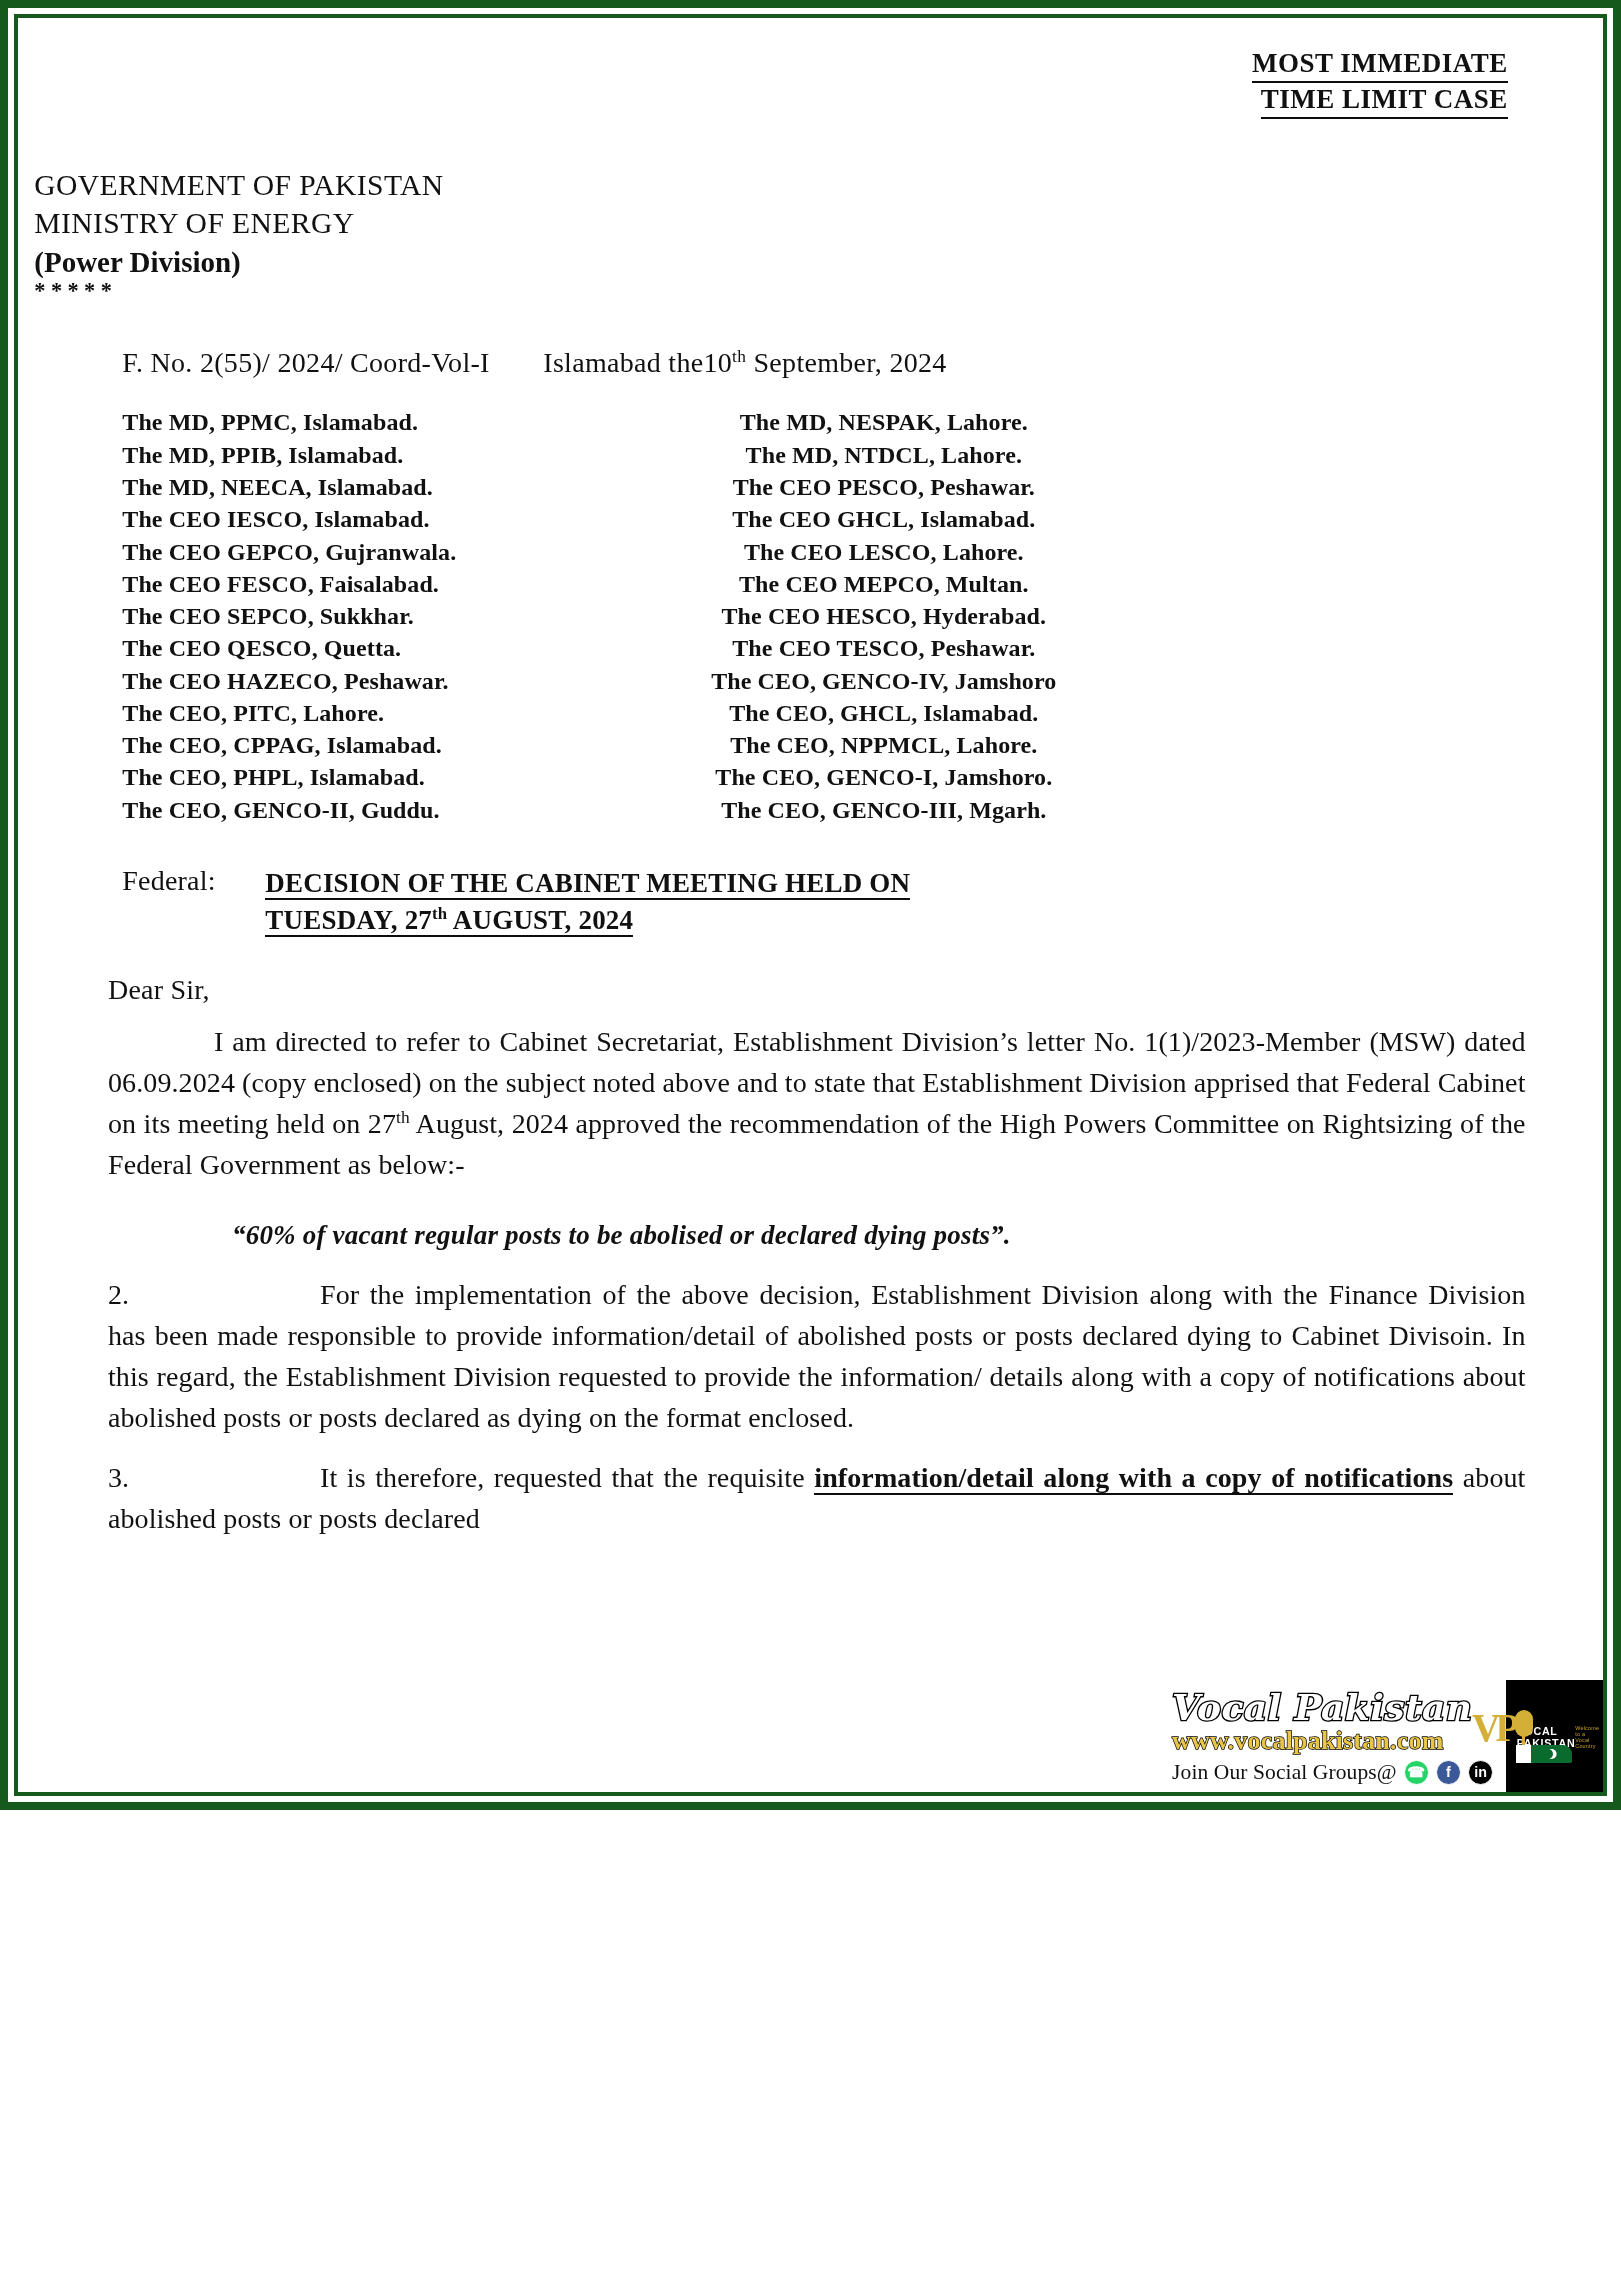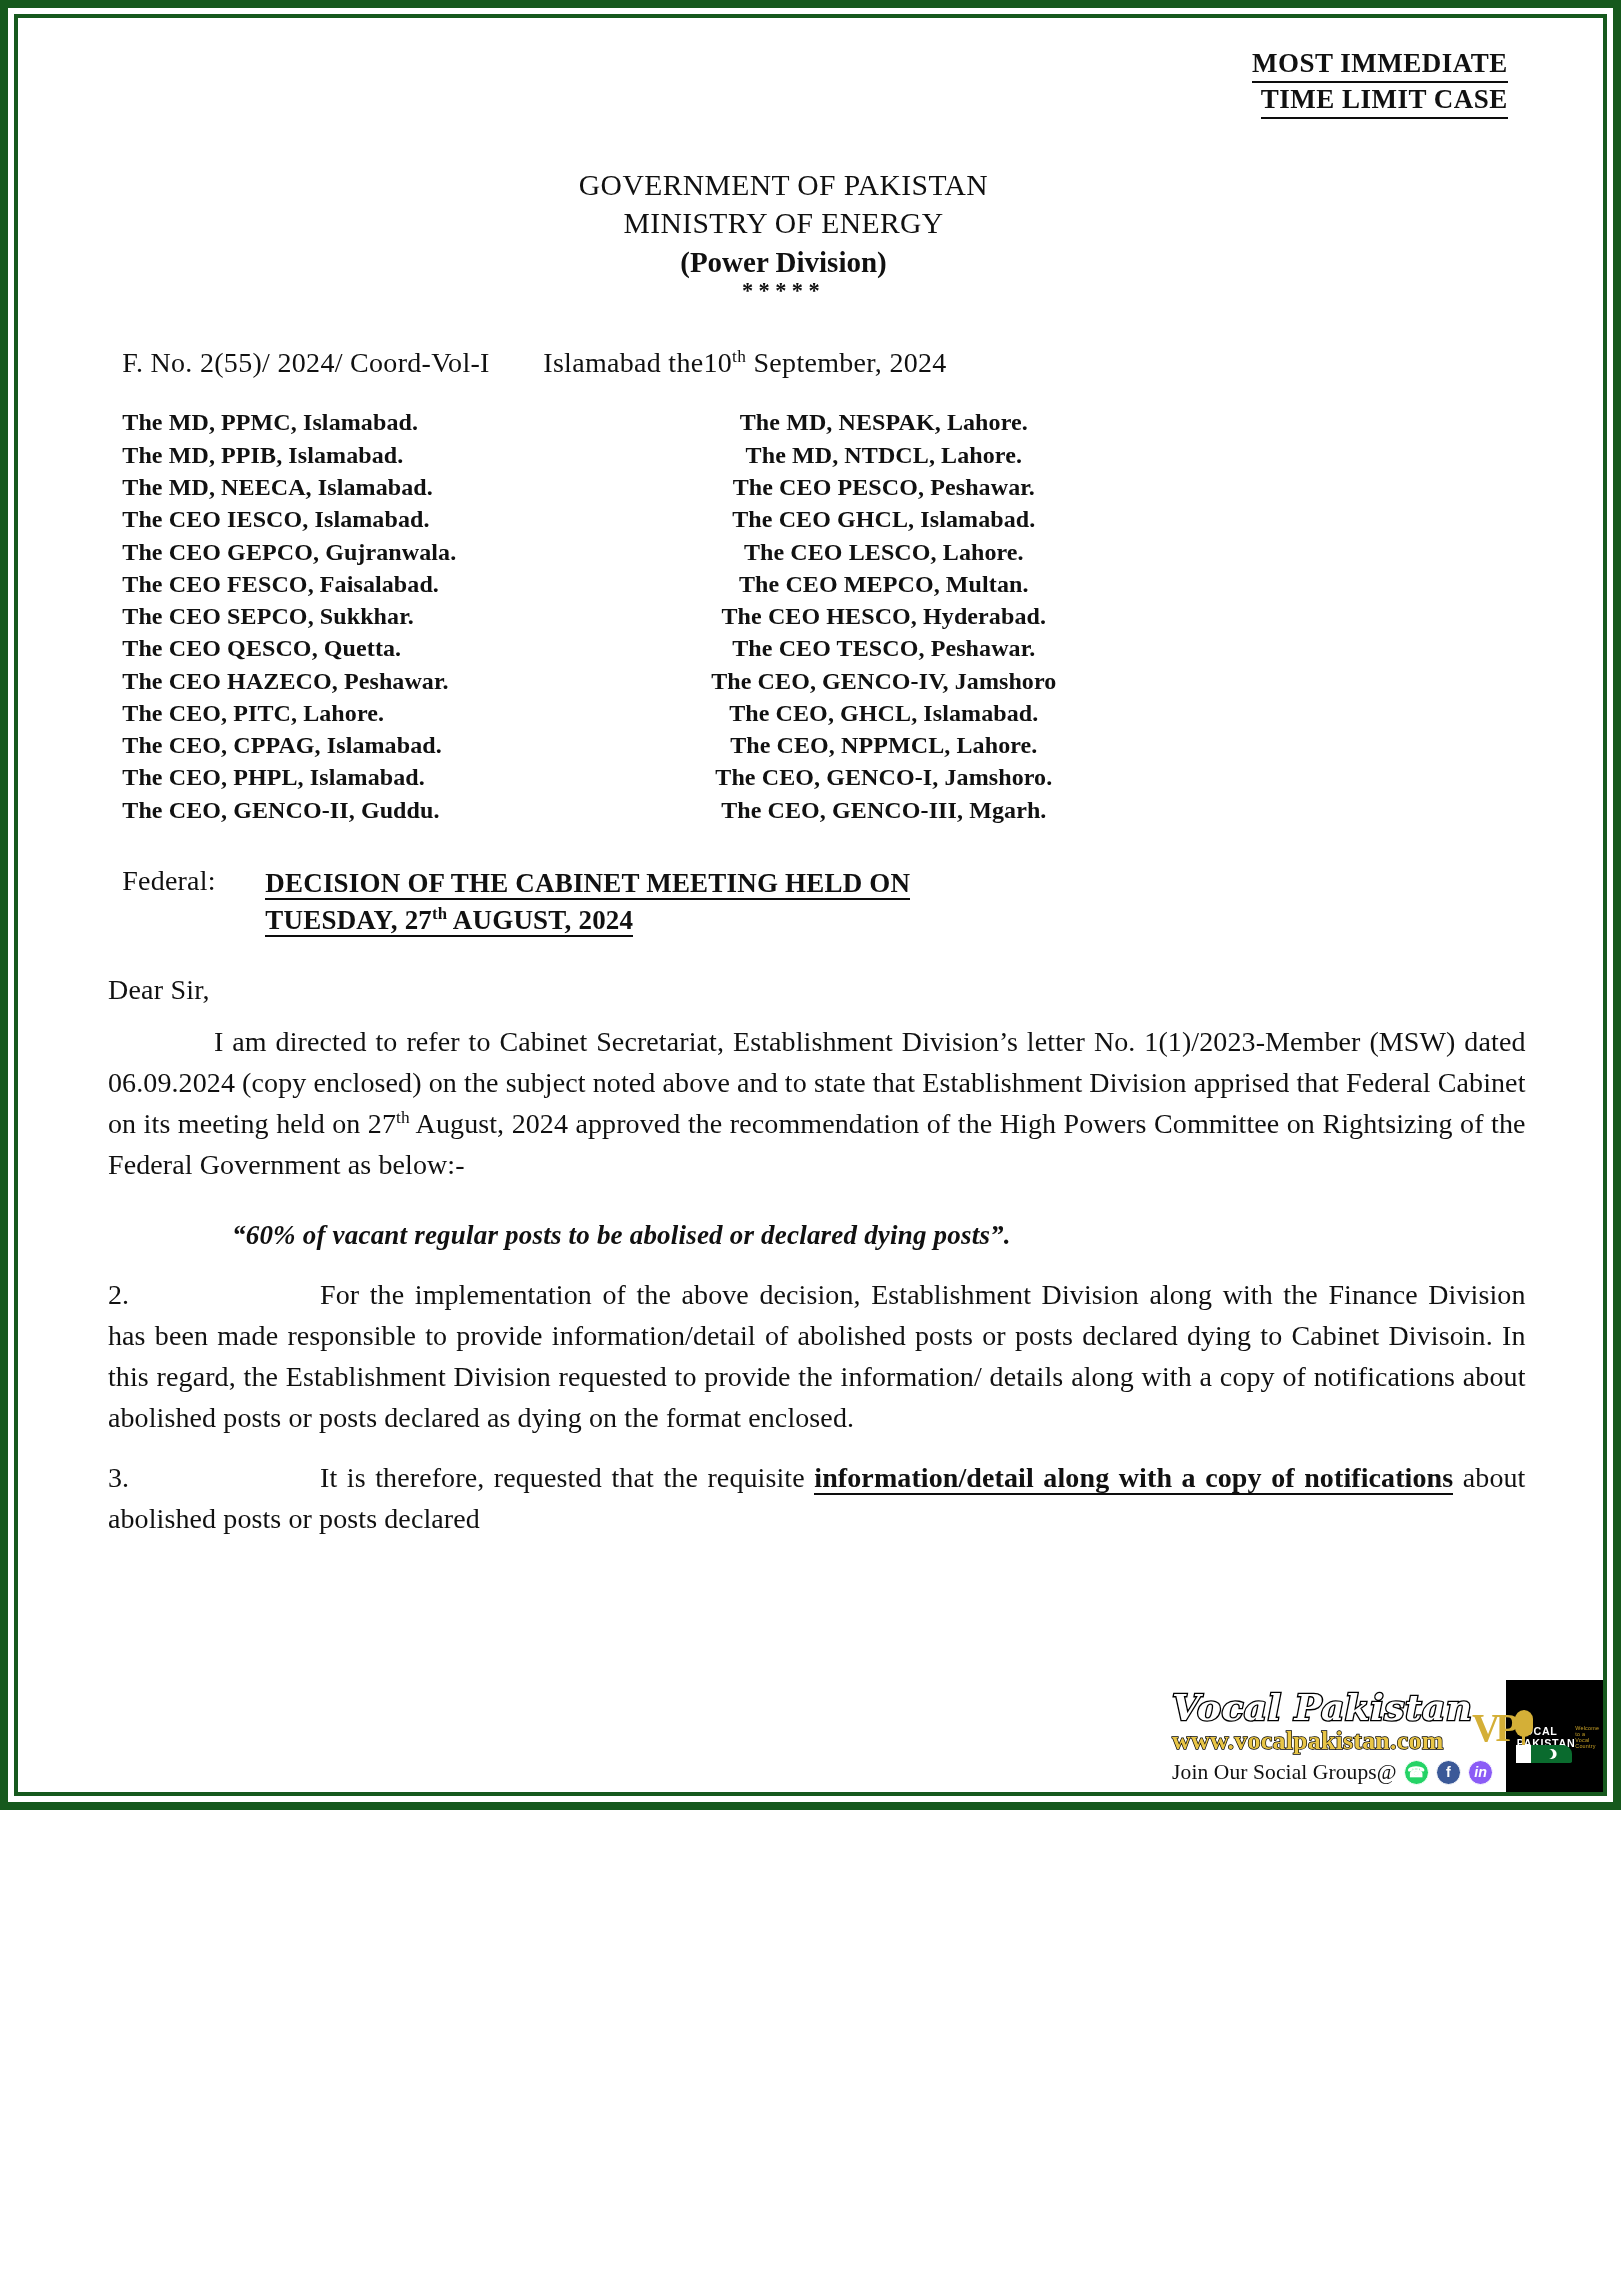--- a/index.html
+++ b/index.html
@@ -53,21 +53,20 @@
     font-weight: bold;
     font-size: 27px;
     letter-spacing: 0.5px;
     line-height: 1.22;
     border-bottom: 2.7px solid #0d0d0d;
     padding-bottom: 0.9px;
   }
 
   
   .letterhead {
-    text-align: center;
     margin-top: 47px;
     margin-left: -54px;
   }
   .lh-line {
     font-size: 29.6px;
     line-height: 1.30;
     letter-spacing: 0.4px;
   }
   .lh-division {
     font-size: 29px;
@@ -224,21 +223,21 @@
     justify-content: center;
     color: #ffffff;
     font-size: 14.3px;
     font-weight: bold;
     font-family: "Liberation Sans", sans-serif;
     border: 1.8px solid #ffffff;
     box-sizing: border-box;
   }
   .soc-wa { background: #25d366; }
   .soc-fb { background: #3b5998; }
-  .soc-li { background: #8b5cf6; font-style: italic; }
+  .soc-li { background: #000000; }
 
   .brand-logo {
     width: 97px;
     background: #000000;
     display: flex;
     flex-direction: row;
     align-items: center;
     justify-content: center;
     padding: 5.4px 3.6px;
     box-sizing: border-box;

